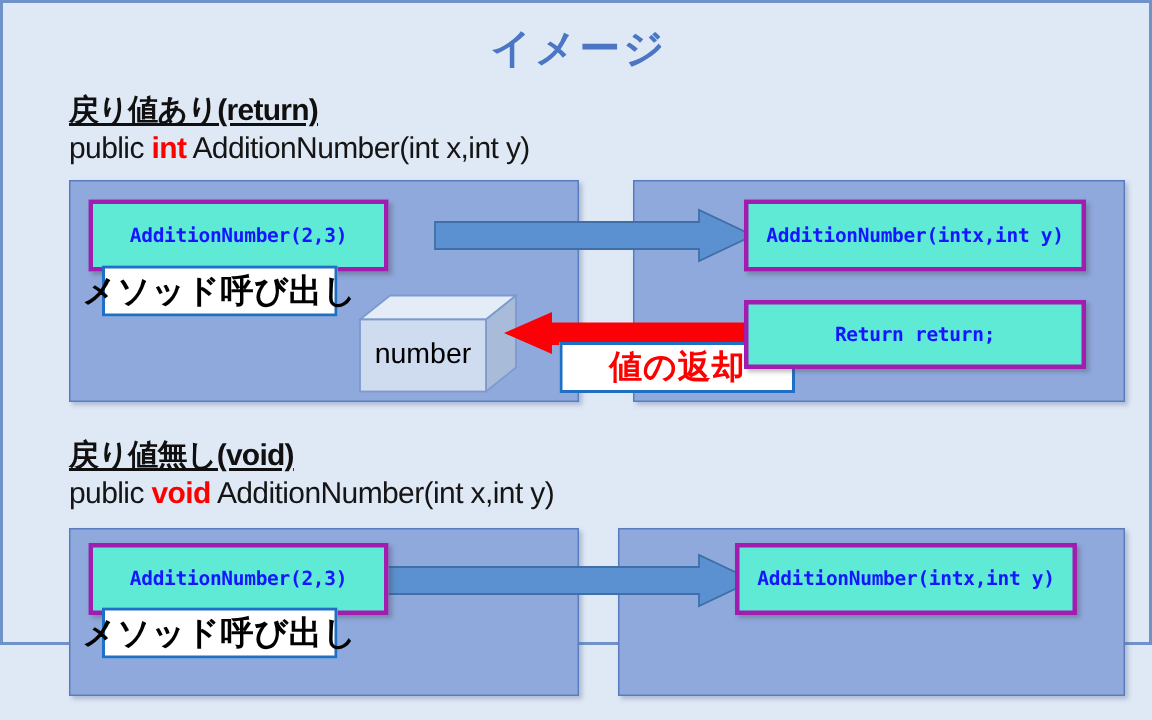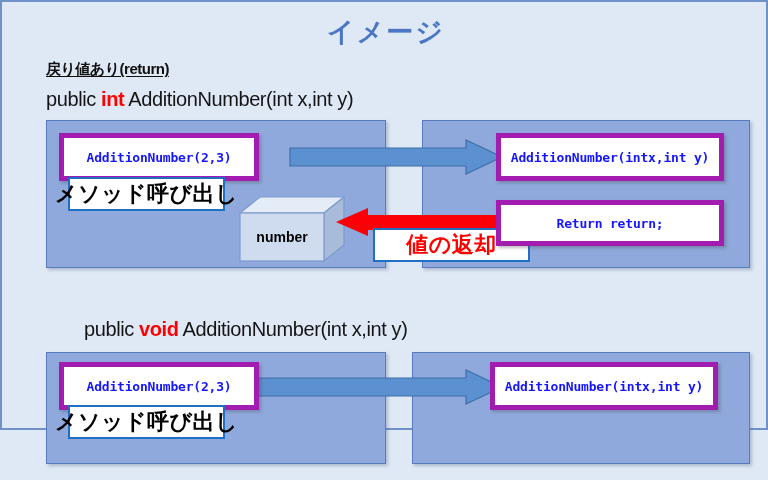--- a/index.html
+++ b/index.html
@@ -22,21 +22,21 @@
     position:absolute;left:0;top:12px;width:768px;
     text-align:center;
     font-size:27px;font-weight:700;
     color:#4a76c4;
     letter-spacing:2px;
   }
 
   
   .section-heading{
     position:absolute;
-    font-size:15px;font-weight:700;color:#101010;
+    font-size:20px;font-weight:700;color:#101010;
     text-decoration:underline;
     text-underline-offset:2px;
     white-space:nowrap;
     letter-spacing:-0.5px;
   }
   .section-signature{
     position:absolute;
     font-size:20px;font-weight:400;color:#151515;
     white-space:nowrap;
     letter-spacing:-0.4px;
@@ -48,22 +48,22 @@
     position:absolute;
     background:#8fa9dd;
     border:1px solid #5a7cbe;
     box-shadow:2px 2px 3px rgba(80,100,140,.35);
     box-sizing:border-box;
   }
 
   
   .codebox{
     position:absolute;
-    background:#ffffff;
-    border:5px solid #a21caf;
+    background:#5eead4;
+    border:3px solid #a21caf;
     box-shadow:2px 2px 3px rgba(70,70,70,.35);
     box-sizing:border-box;
     display:flex;align-items:center;justify-content:center;
     color:#1515ff;
     font-family:"DejaVu Sans Mono","Liberation Mono",monospace;
     font-size:13px;font-weight:700;
     letter-spacing:-0.2px;
     white-space:nowrap;
   }
 
@@ -83,21 +83,21 @@
   
   .arrow{position:absolute;}
   .arrow svg{display:block;overflow:visible;}
 
   
   .cube{position:absolute;}
   .cube svg{display:block;}
   .cube-label{
     position:absolute;
     display:flex;align-items:center;justify-content:center;
-    font-size:14px;font-weight:700;color:#000;
+    font-size:19px;font-weight:400;color:#000;
     white-space:nowrap;
     pointer-events:none;
   }
 </style>
 </head>
 <body>
 
 <div id="slide">
 
   <div id="slide-title">イメージ</div>
@@ -139,22 +139,23 @@
       <polygon points="0,14 32,0 32,7 196,7 196,22 32,22 32,28" fill="#fb0007"></polygon>
     </svg>
   </div>
 
   <div class="callout red-text" style="left:371px;top:226px;width:157px;height:34px;">値の返却</div>
 
   <div class="codebox" style="left:494px;top:131px;width:228px;height:48px;">AdditionNumber(intx,int y)</div>
 
   <div class="codebox" style="left:494px;top:198px;width:228px;height:46px;">Return return;</div>
 
+  <div class="section-heading" style="left:44px;top:288px;">戻り値無し(void)</div>
 
-  <div class="section-signature" style="left:44px;top:316px;margin-left:38px;">
+  <div class="section-signature" style="left:44px;top:316px;">
     <span>public </span><span class="kw-red">void</span><span> AdditionNumber(int x,int y)</span>
   </div>
 
   <div class="panel" style="left:44px;top:350px;width:340px;height:112px;"></div>
 
   <div class="panel" style="left:410px;top:350px;width:338px;height:112px;"></div>
 
   <div class="arrow" style="left:248px;top:368px;width:252px;height:34px;">
     <svg width="252" height="34" viewBox="0 0 252 34">
       <polygon points="0,8 216,8 216,0 252,17 216,34 216,26 0,26" fill="#5b91d0" stroke="#3f6fa8" stroke-width="1.2"></polygon>

